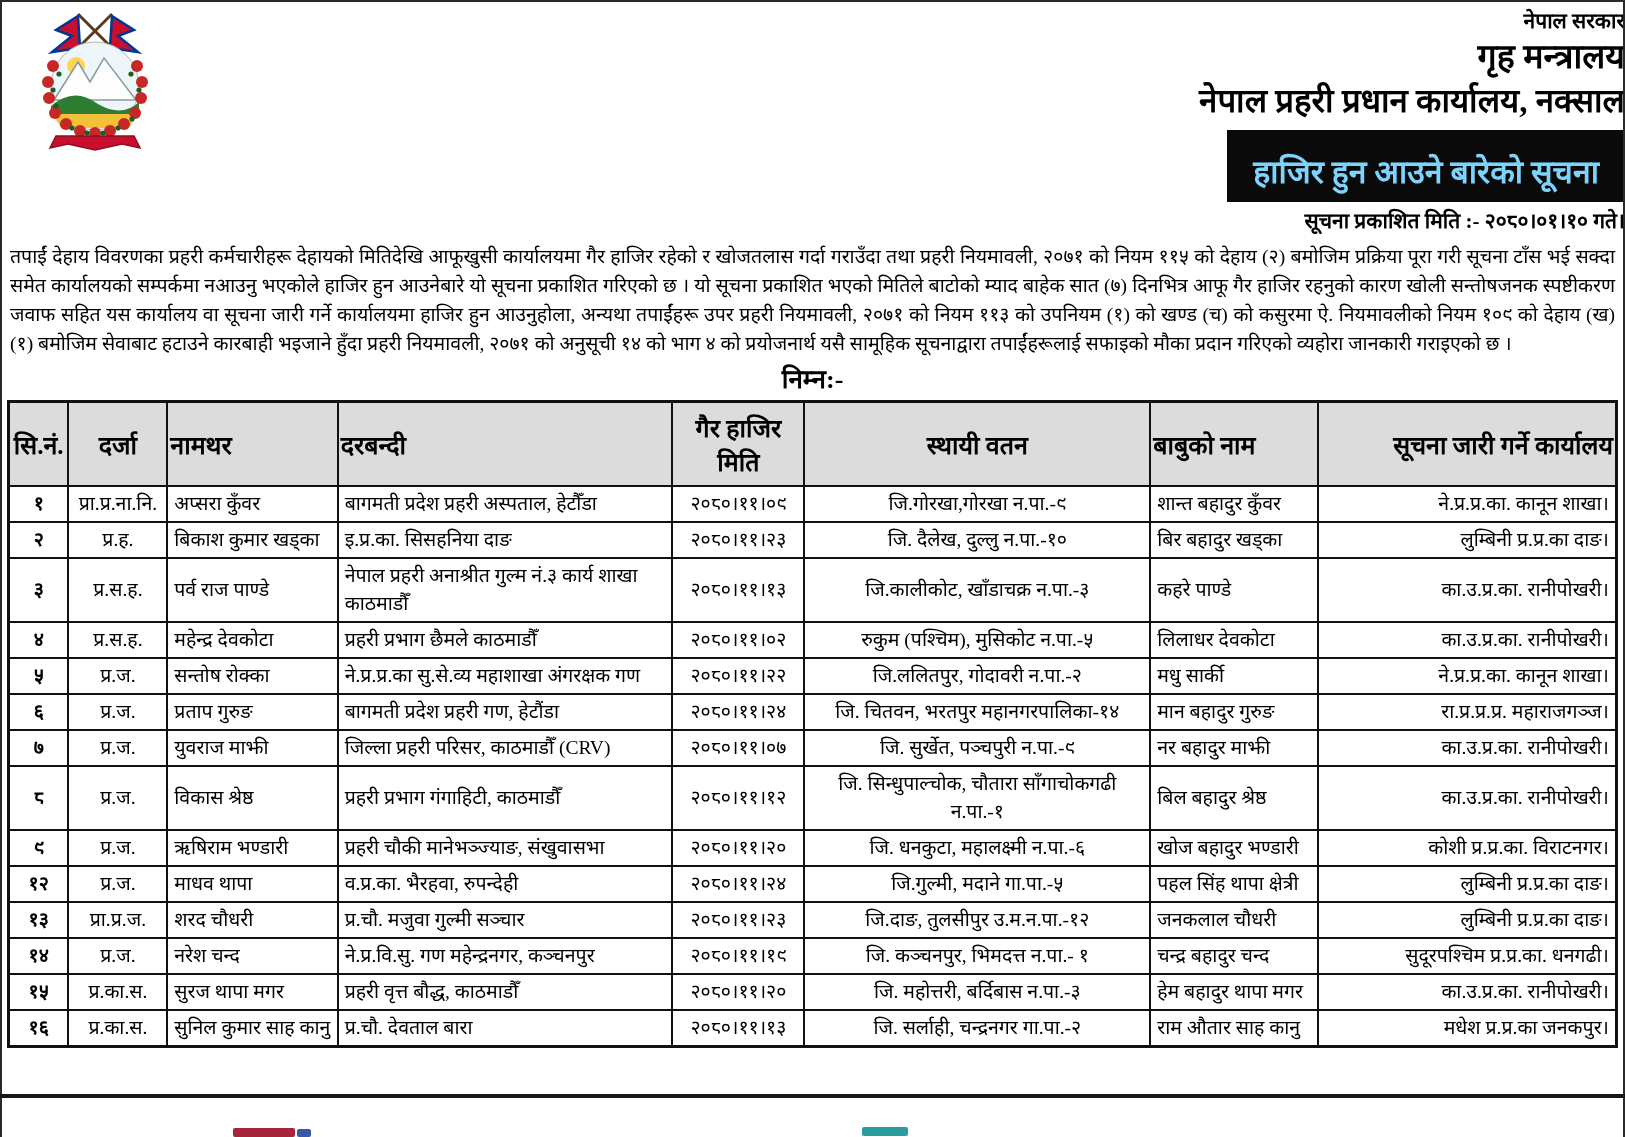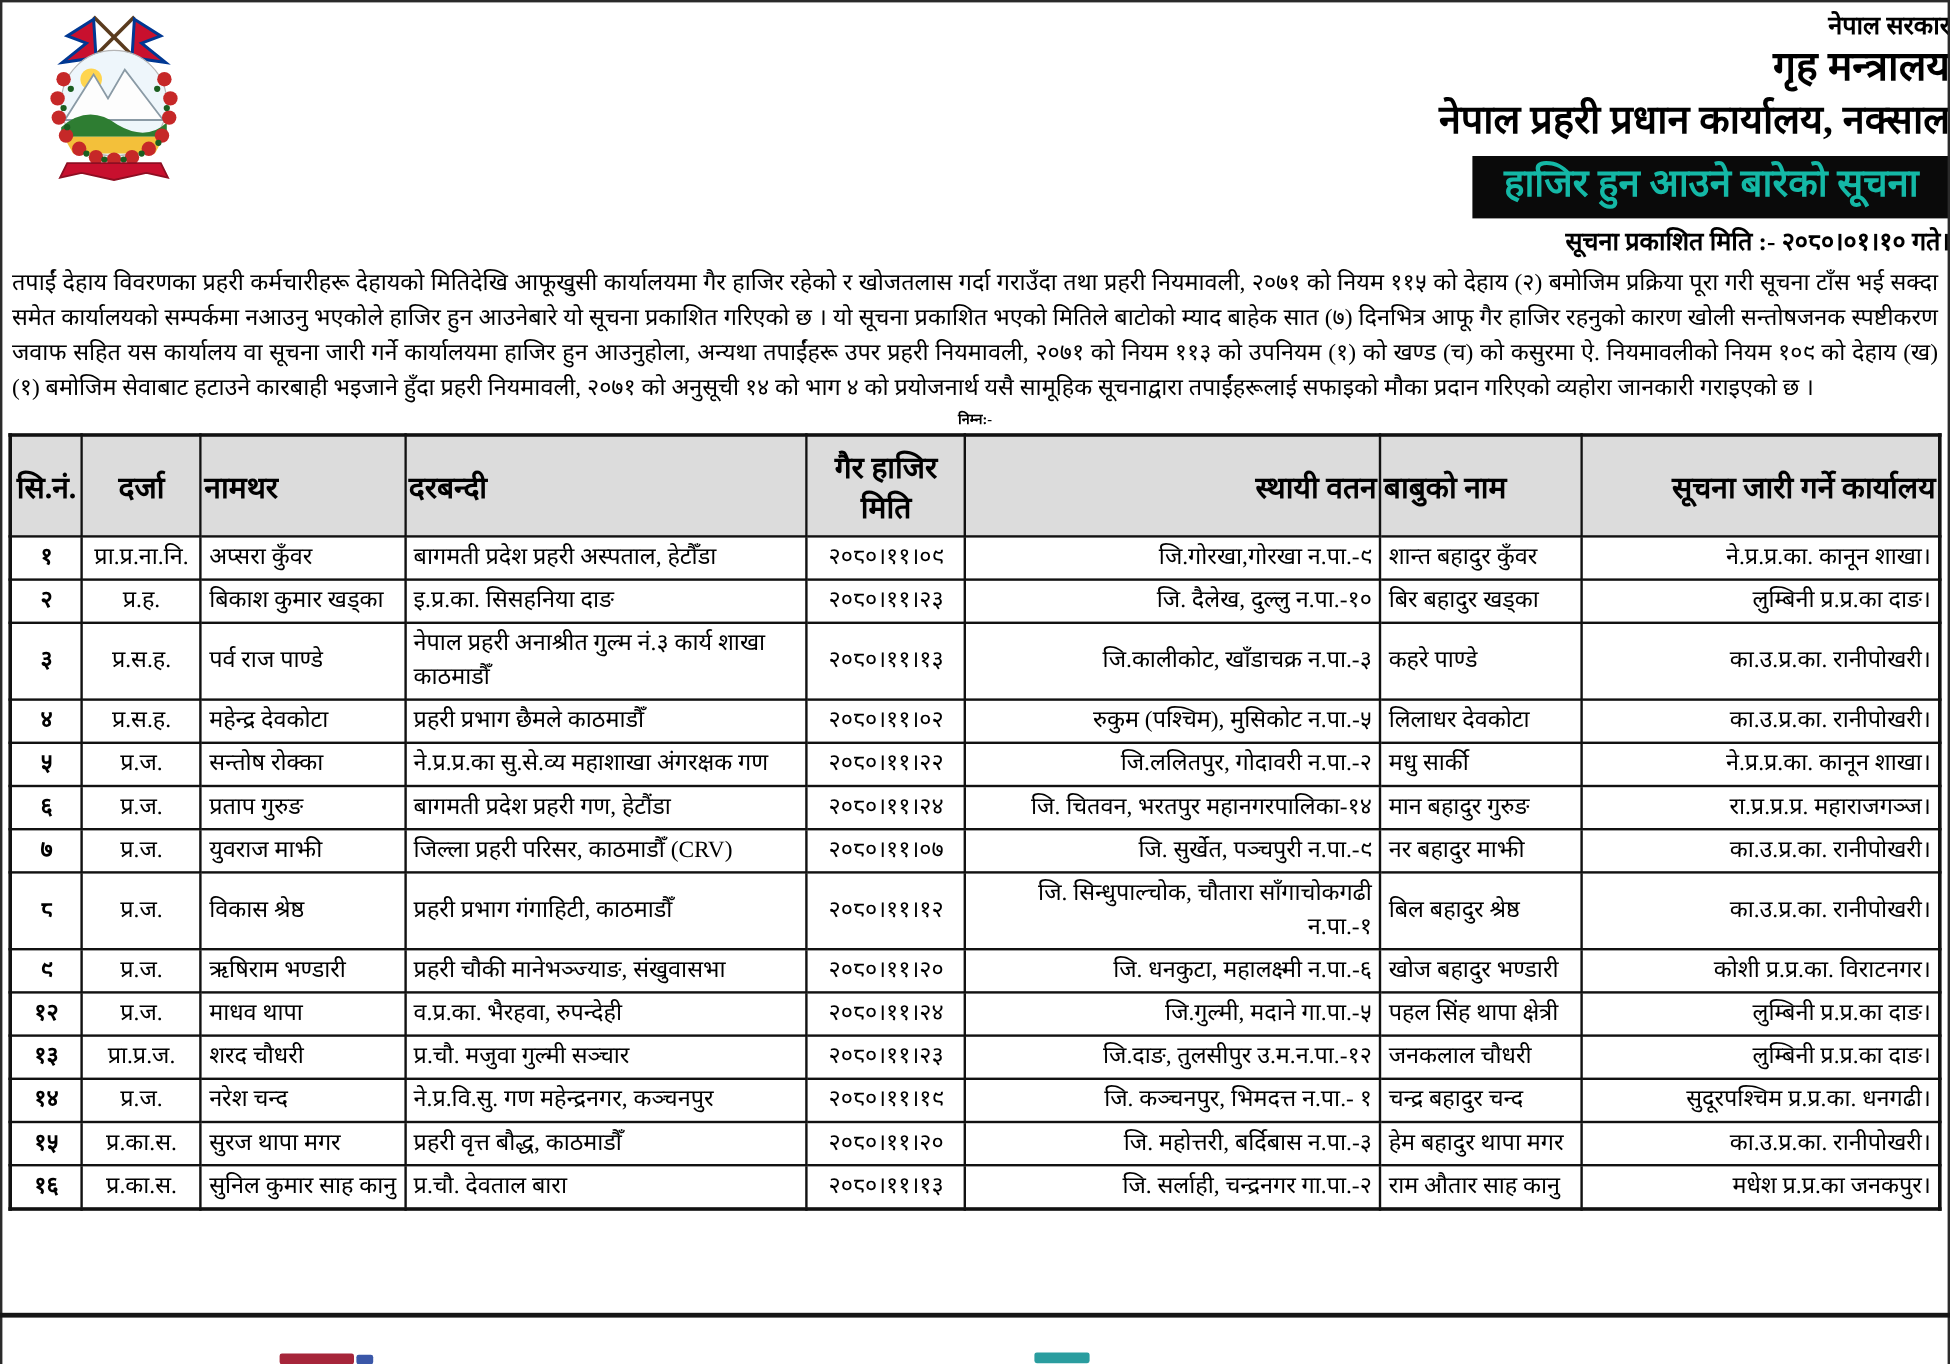--- a/index.html
+++ b/index.html
@@ -9,38 +9,38 @@
   }
   .page-frame{position:absolute;inset:0;border:2px solid #2a2a2a;border-bottom:none;}
   
   .emblem{position:absolute;top:8px;left:26px;width:138px;height:148px;}
   
   .header{padding-top:8px;text-align:right;line-height:1.25;}
   .h-gov{font-size:21px;font-weight:bold;}
   .h-ministry{font-size:34px;font-weight:bold;margin-top:2px;}
   .h-office{font-size:33px;font-weight:bold;margin-top:2px;}
   .h-suboffice{font-size:26px;font-weight:bold;margin-top:1px;}
-  .notice-band{display:inline-block;background:#0a0a0a;color:#14b8a6;
-    font-size:32px;font-weight:bold;padding:2px 26px 10px 26px;margin-top:8px;}
+  .notice-band{display:inline-block;background:#0a0a0a;color:#7dd3fc;
+    font-size:32px;font-weight:bold;padding:22px 26px 10px 26px;margin-top:8px;}
   .pub-date{font-size:21px;font-weight:bold;margin-top:6px;}
   
   .body-text{margin:8px 10px 0 10px;text-align:justify;font-size:19.5px;line-height:29px;}
-  .list-label{text-align:center;font-weight:bold;font-size:12px;margin-top:2px;}
+  .list-label{text-align:center;font-weight:bold;font-size:26px;margin-top:2px;}
   
   table.notice{border-collapse:collapse;table-layout:fixed;margin:4px 7px 0 7px;
     width:1611px;border:3px solid #111;}
   .notice th,.notice td{border:2px solid #111;padding:3px 6px;overflow:hidden;}
   .notice th{background:#dcdcdc;font-size:25px;font-weight:bold;padding:7px 2px;}
   .notice td{font-size:19.5px;line-height:28px;background:#fff;}
   .c0{width:53px;text-align:center;}
   .c1{width:92px;text-align:center;}
   .c2{width:163px;text-align:left;}
   .c3{width:326px;text-align:left;}
   .c4{width:125px;text-align:center;}
-  .c5{width:337px;text-align:right;}
+  .c5{width:337px;text-align:center;}
   .c6{width:160px;text-align:left;}
   .c7{width:290px;text-align:right;}
   td.c0{font-weight:bold;}
   
   .bottom-rule{position:absolute;left:0;top:1094px;width:1625px;height:4px;background:#161616;}
   .artifact{position:absolute;border-radius:2px;}
   .artifact-1{left:233px;top:1128px;width:62px;height:9px;}
   .artifact-2{left:297px;top:1129px;width:14px;height:8px;}
   .artifact-3{left:862px;top:1127px;width:46px;height:9px;}
 </style>

